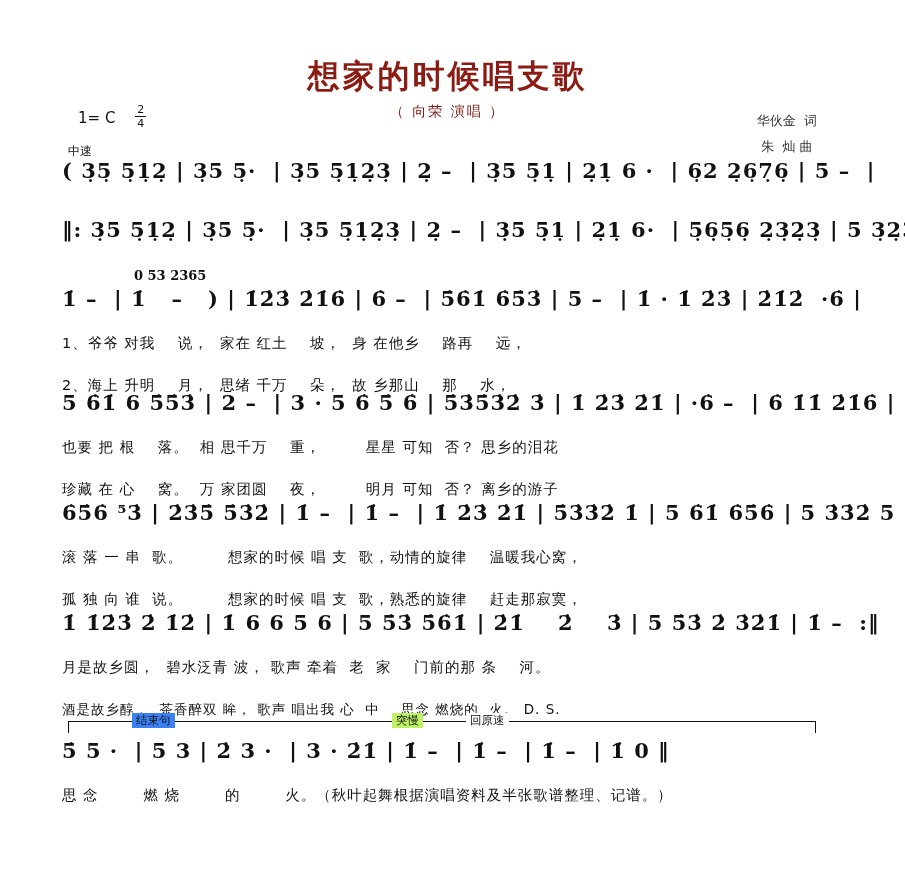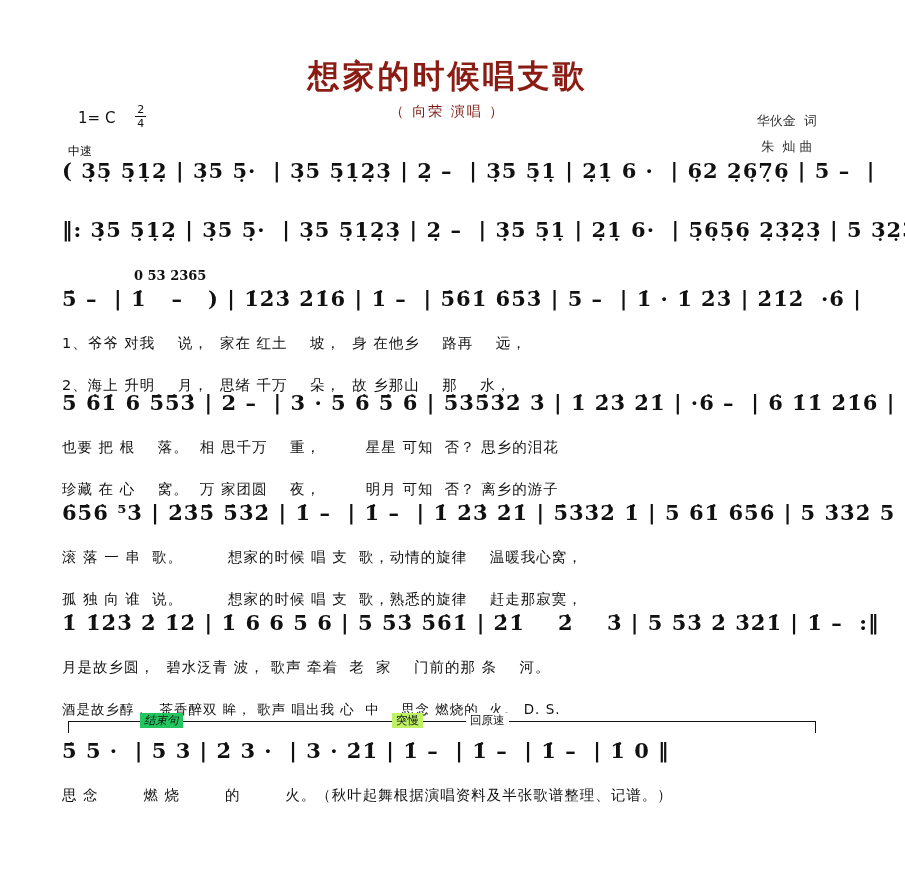--- a/index.html
+++ b/index.html
@@ -164,21 +164,21 @@
   <div class="system" style="top:156px;">
     <div class="notes">( 3̣5̣ 5̣1̣2̣ | 3̣5 5̣·  | 3̣5 5̣1̣2̣3̣ | 2̣ –  | 3̣5 5̣1̣ | 2̣1̣ 6 ·  | 6̣2 2̣6̣7̣6̣ | 5 –  |</div>
   </div>
 
   <div class="system" style="top:215px;">
     <div class="notes">‖: 3̣5 5̣1̣2̣ | 3̣5 5̣·  | 3̣5 5̣1̣2̣3̣ | 2̣ –  | 3̣5 5̣1̣ | 2̣1̣ 6·  | 5̣6̣5̣6̣ 2̣3̣2̣3̣ | 5 3̣2̣3̣</div>
   </div>
 
   <div class="system" style="top:268px;">
     <div class="ornament" style="padding-left:72px;">0 5̇3̇ 2̇3̇6̇5̇</div>
-    <div class="notes">5̇ –  | 1̇   –   ) | 1̇2̇3̇ 2̇1̇6̇ | 1̇ –  | 5̇6̇1̇ 6̇5̇3̇ | 5 –  | 1̇ · 1̇ 2̇3̇ | 2̇1̇2̇  ·6̇ |</div>
+    <div class="notes">1̇ –  | 1̇   –   ) | 1̇2̇3̇ 2̇1̇6̇ | 6̇ –  | 5̇6̇1̇ 6̇5̇3̇ | 5 –  | 1̇ · 1̇ 2̇3̇ | 2̇1̇2̇  ·6̇ |</div>
     <div class="lyric">1、爷爷 对我    说，  家在 红土    坡，  身 在他乡    路再    远，</div>
     <div class="lyric">2、海上 升明    月，  思绪 千万    朵，  故 乡那山    那    水，</div>
   </div>
 
   <div class="system" style="top:388px;">
     <div class="notes">5 6̇1̇ 6 5̇5̇3̇ | 2 –  | 3 · 5 6̇ 5̇ 6̇ | 5̇3̇5̇3̇2̇ 3̇ | 1̇ 2̇3̇ 2̇1̇ | ·6̇ –  | 6̇ 1̇1̇ 2̇1̇6̇ |</div>
     <div class="lyric">也要 把 根    落。  相 思千万    重，        星星 可知  否？ 思乡的泪花</div>
     <div class="lyric">珍藏 在 心    窝。  万 家团圆    夜，        明月 可知  否？ 离乡的游子</div>
   </div>
 
@@ -191,21 +191,21 @@
   <div class="system" style="top:608px;">
     <div class="notes">1̇ 1̇2̇3̇ 2̇ 1̇2̇ | 1̇ 6 6 5 6 | 5 5̇3̇ 5̇6̇1̇ | 2̇1̇    2̇    3̇ | 5 5̇3̇ 2̇ 3̇2̇1̇ | 1̇ –  :‖</div>
     <div class="lyric">月是故乡圆，  碧水泛青 波， 歌声 牵着  老  家    门前的那 条    河。</div>
     <div class="lyric small">酒是故乡醇，  茶香醉双 眸， 歌声 唱出我 心  中    思念 燃烧的  火。 D. S.</div>
   </div>
 
   <div class="bracket-line" style="left:68px; top:721px; width:748px;"></div>
   <div class="bracket-tick" style="left:68px; top:721px; height:12px;"></div>
   <div class="bracket-tick" style="left:815px; top:721px; height:12px;"></div>
 
-  <div class="marking" style="left:140px; top:713px; background:#22c55e; padding:0 4px;font-style:italic;">结束句</div>
+  <div class="marking" style="left:132px; top:713px; background:#3b82f6; padding:0 4px;">结束句</div>
   <div class="marking" style="left:392px; top:713px; background:#bef264; padding:0 4px;">突慢</div>
   <div class="marking" style="left:466px; top:713px; background:#fff; padding:0 4px;">回原速</div>
 
   <div class="system" style="top:736px;">
     <div class="notes">5̇ 5 ·  | 5 3 | 2̇ 3 ·  | 3 · 2̇1̇ | 1̇ –  | 1̇ –  | 1̇ –  | 1̇ 0 ‖</div>
     <div class="lyric">思 念        燃 烧        的        火。（秋叶起舞根据演唱资料及半张歌谱整理、记谱。）</div>
   </div>
 
 </div>
 

